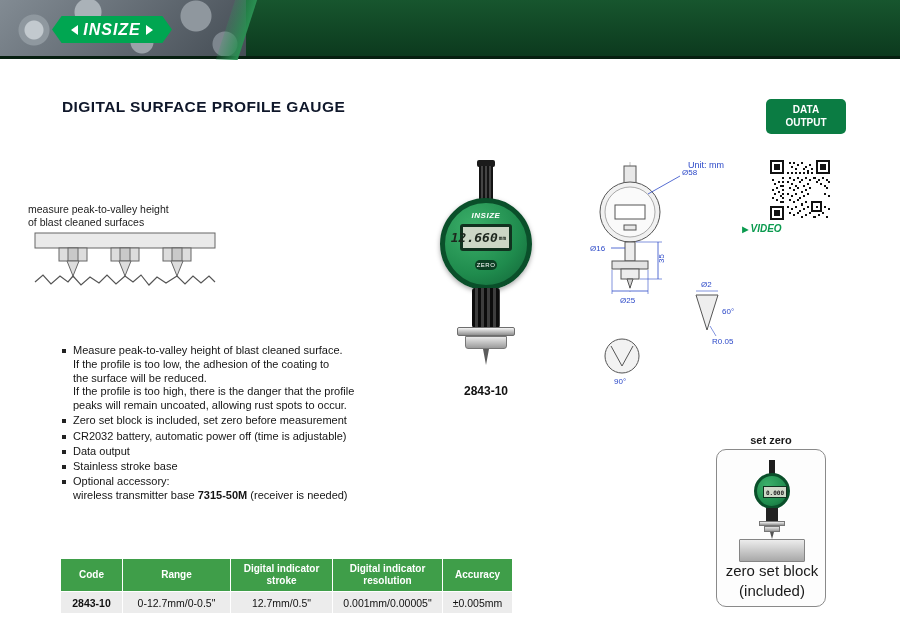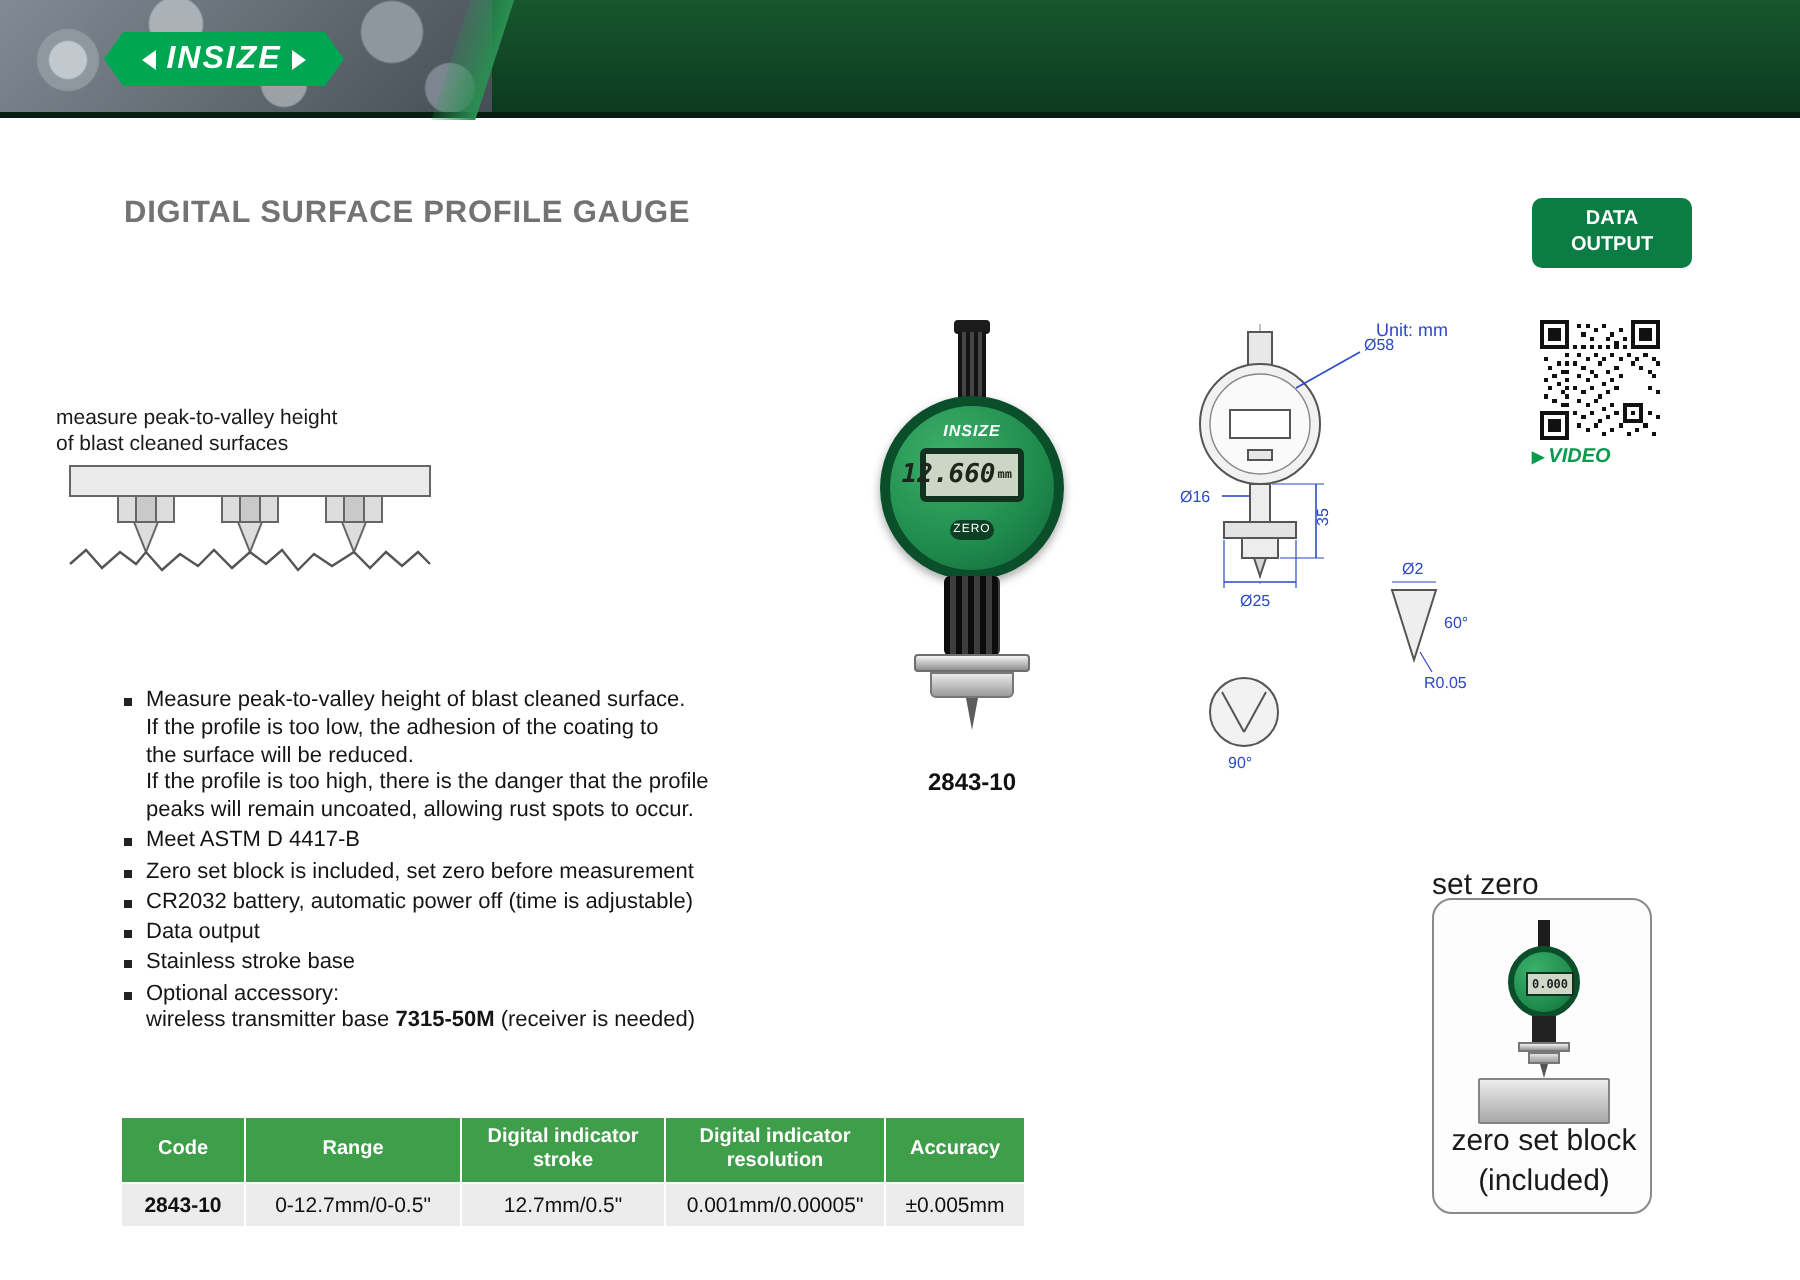--- a/index.html
+++ b/index.html
@@ -22,21 +22,21 @@
   .logo{position:absolute;left:52px;top:16px;width:120px;height:27px;background:#00a651;
     clip-path:polygon(0 50%,8% 0,92% 0,100% 50%,92% 100%,8% 100%);
     display:flex;align-items:center;justify-content:center;gap:5px;}
   .logo-text{color:#fff;font-weight:bold;font-style:italic;font-size:16px;letter-spacing:1px;}
   .logo-arrow{width:0;height:0;border-top:5px solid transparent;border-bottom:5px solid transparent;}
   .logo-arrow.l{border-right:7px solid #fff;}
   .logo-arrow.r{border-left:7px solid #fff;}
 
   
   .page-title{position:absolute;left:62px;top:98px;font-size:15.5px;font-weight:bold;
-    letter-spacing:.4px;color:#737373;}
+    letter-spacing:.4px;color:#0f172a;}
   .data-output{position:absolute;left:766px;top:99px;width:80px;height:35px;background:#0b7c43;
     border-radius:5px;color:#fff;font-weight:bold;font-size:10px;line-height:1.25;
     display:flex;align-items:center;justify-content:center;text-align:center;white-space:pre-line;}
 
   
   .ill-caption{position:absolute;left:28px;top:203px;width:194px;text-align:left;
     font-size:10.5px;line-height:1.25;white-space:pre-line;}
   .ill-box{position:absolute;left:33px;top:230px;width:184px;height:72px;}
 
   
@@ -69,32 +69,32 @@
   .g-code{position:absolute;left:430px;top:384px;width:112px;text-align:center;
     font-weight:bold;font-size:12px;color:#111;}
 
   
   .tech{position:absolute;left:584px;top:158px;width:170px;height:262px;}
   .tech text{font-family:"Liberation Sans",sans-serif;font-size:8px;fill:#2c49c8;}
   .tech text.unit{font-size:9px;}
 
   
   .qr{position:absolute;left:770px;top:160px;width:60px;height:60px;cursor:pointer;}
-  .video-label{position:absolute;left:766px;top:223px;width:68px;text-align:left;
+  .video-label{position:absolute;left:728px;top:223px;width:68px;text-align:center;
     color:#0a9a4e;font-weight:bold;font-style:italic;font-size:10px;cursor:pointer;}
   .video-label .play{font-size:8px;font-style:normal;margin-right:2px;}
 
   
   .features{position:absolute;left:62px;top:344px;width:420px;font-size:11px;color:#151515;}
   .feat{display:flex;margin-bottom:1.5px;line-height:1.25;}
   .bullet{width:4px;height:4px;background:#222;margin:5px 7px 0 0;flex:none;}
   .ftext{white-space:pre-line;}
 
   
-  .setzero-label{position:absolute;left:716px;top:434px;width:110px;font-size:15px;}
+  .setzero-label{position:absolute;left:716px;top:434px;width:110px;text-align:center;font-size:11px;font-weight:bold;}
   .setzero-box{position:absolute;left:716px;top:449px;width:110px;height:158px;
     border:1.5px solid #8a8a8a;border-radius:10px;box-sizing:border-box;background:#fdfdfd;}
   .sz-art{position:absolute;left:0;top:8px;width:110px;height:106px;}
   .sz-stem{position:absolute;left:52px;top:2px;width:6px;height:14px;background:#1d1d1d;}
   .sz-body{position:absolute;left:37px;top:15px;width:36px;height:36px;border-radius:50%;
     background:radial-gradient(circle at 35% 30%,#3cb06a,#1f8b4d 65%,#126237);
     border:3px solid #0a4f2a;box-sizing:border-box;}
   .sz-lcd{position:absolute;left:6px;top:10px;width:22px;height:10px;background:#cfd8c8;
     border:1px solid #11321f;font-family:"DejaVu Sans Mono",monospace;font-size:6px;
     font-weight:bold;color:#222;display:flex;align-items:center;justify-content:center;}
@@ -159,24 +159,20 @@
   </div>
 
   <div class="features">
     <div class="feat">
       <span class="bullet"></span>
       <div class="ftext">Measure peak-to-valley height of blast cleaned surface.
 If the profile is too low, the adhesion of the coating to
 the surface will be reduced.
 If the profile is too high, there is the danger that the profile
 peaks will remain uncoated, allowing rust spots to occur.</div>
-    </div>
-    <div class="feat">
-      <span class="bullet"></span>
-      <div class="ftext">Meet ASTM D 4417-B</div>
     </div>
     <div class="feat">
       <span class="bullet"></span>
       <div class="ftext">Zero set block is included, set zero before measurement</div>
     </div>
     <div class="feat">
       <span class="bullet"></span>
       <div class="ftext">CR2032 battery, automatic power off (time is adjustable)</div>
     </div>
     <div class="feat">

